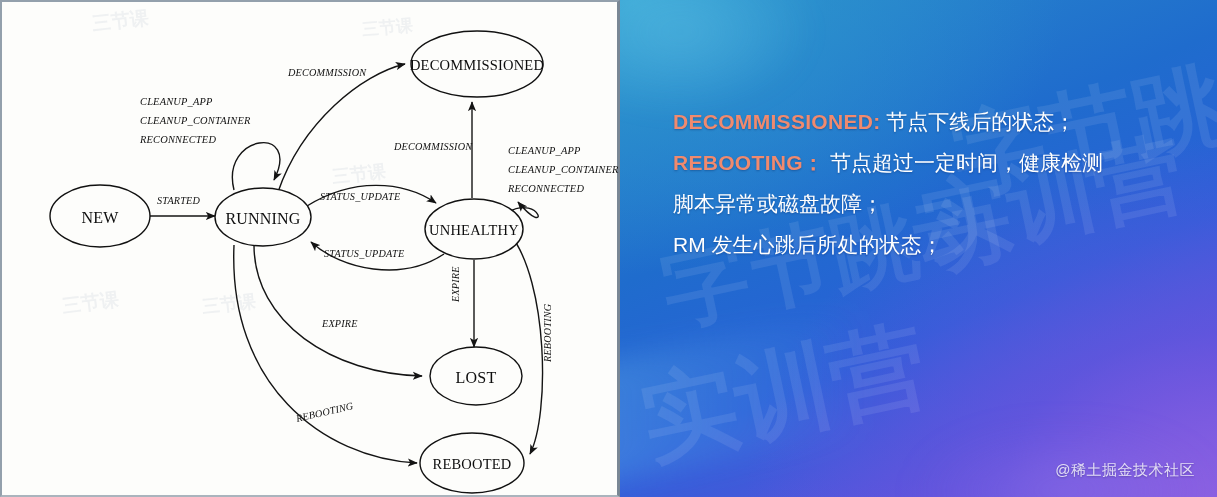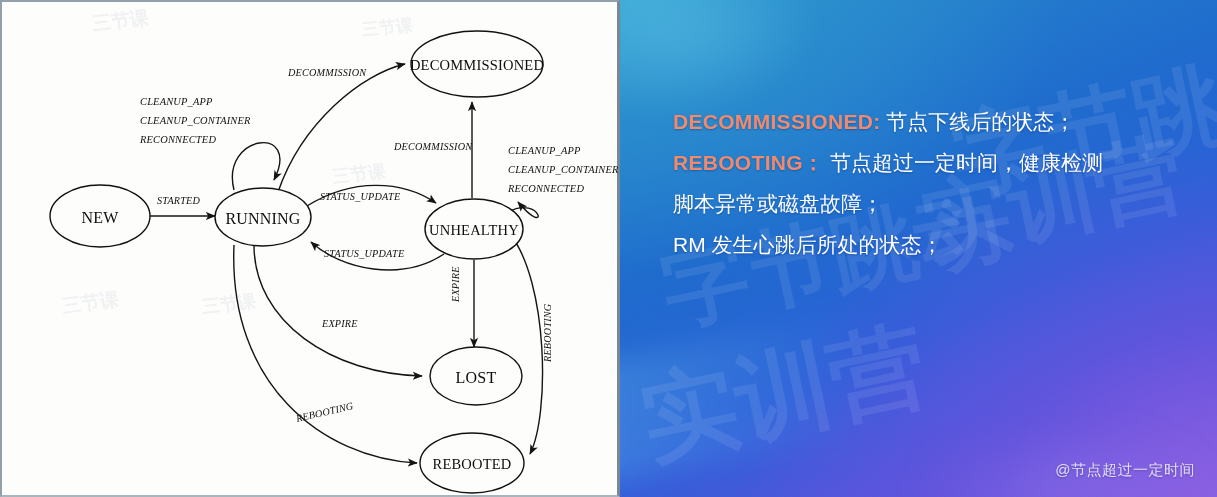--- a/index.html
+++ b/index.html
@@ -283,15 +283,15 @@
         <span class="kw">REBOOTING：</span><span> 节点超过一定时间，健康检测</span>
       </div>
       <div class="text-line">
         <span>脚本异常或磁盘故障；</span>
       </div>
       <div class="text-line">
         <span>RM 发生心跳后所处的状态；</span>
       </div>
     </div>
 
-    <div id="attribution">@节点超过一定时间</div>
+    <div id="attribution">@稀土掘金技术社区</div>
   </div>
 </div>
 
 </body></html>

